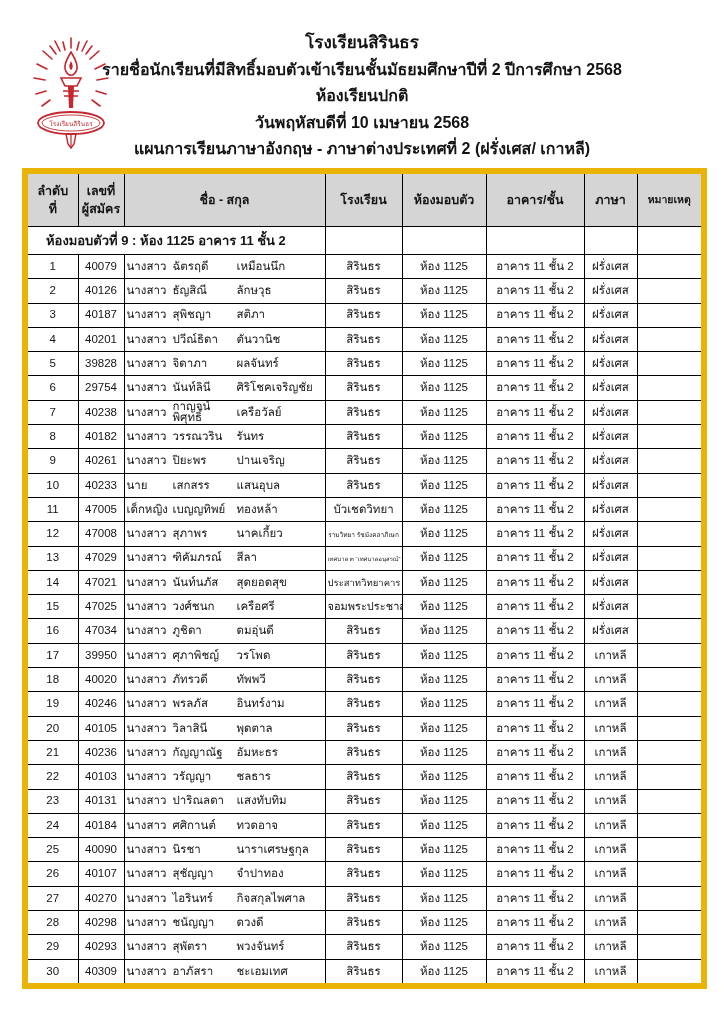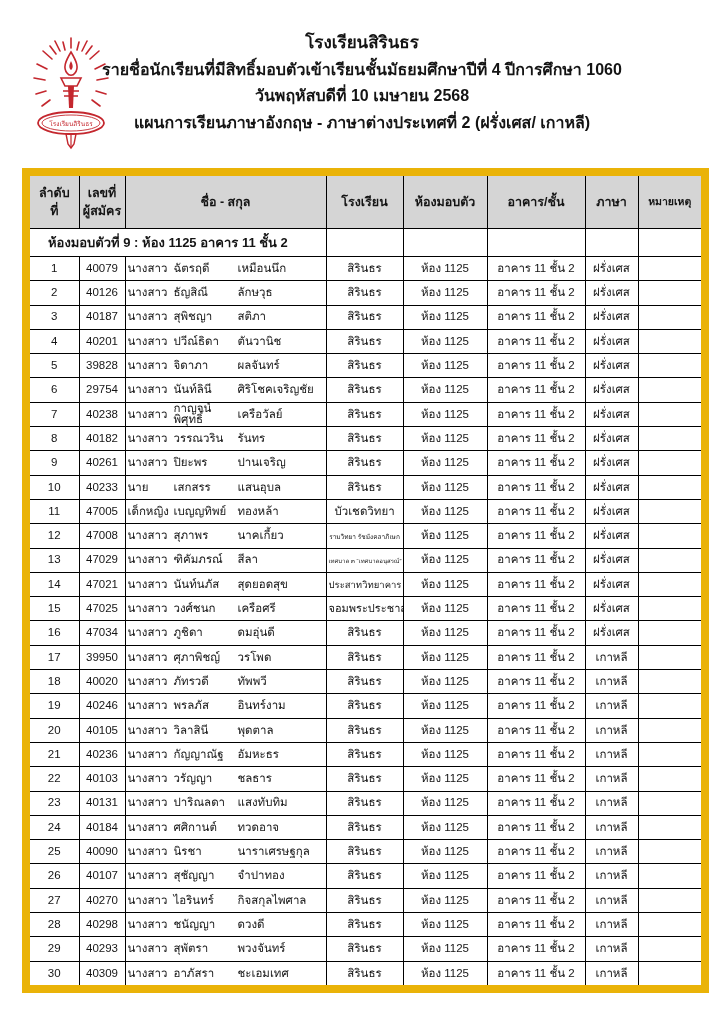--- a/index.html
+++ b/index.html
@@ -18,21 +18,21 @@
   .header-block{
     position:absolute;left:0;top:30px;width:724px;
     text-align:center;font-weight:bold;line-height:26.5px;
   }
   .t-school{font-size:17px;}
   .t-line{font-size:16px;}
   
   table.students{
     position:absolute;left:22px;top:168px;width:679px;
     border-collapse:collapse;table-layout:fixed;
-    border:8px solid #eab308;
+    border:6px solid #eab308;
   }
   table.students th, table.students td{
     border:1px solid #000;
     overflow:hidden;
     padding:0 2px;
     vertical-align:middle;
   }
   thead th{
     background:#d5d5d5;
     font-size:12.5px;font-weight:bold;
@@ -95,21 +95,22 @@
       <ellipse cx="41" cy="87" rx="29" ry="8" fill="none" stroke="#c4272e" stroke-width="0.9"></ellipse>
       <text x="41" y="90" text-anchor="middle" font-size="6.5" fill="#c4272e">โรงเรียนสิรินธร</text>
 
       <path d="M36 98 L46 98 L44 108 L41 112 L38 108 Z" fill="none" stroke="#c4272e" stroke-width="1.4"></path>
       <path d="M41 98 L41 112" stroke="#c4272e" stroke-width="1.2"></path>
     </svg>
   </div>
 
   <div class="header-block">
     <div class="t-school">โรงเรียนสิรินธร</div>
-    <div class="t-line">รายชื่อนักเรียนที่มีสิทธิ์มอบตัวเข้าเรียนชั้นมัธยมศึกษาปีที่ 4 ปีการศึกษา 1060</div>
+    <div class="t-line">รายชื่อนักเรียนที่มีสิทธิ์มอบตัวเข้าเรียนชั้นมัธยมศึกษาปีที่ 2 ปีการศึกษา 2568</div>
+    <div class="t-line">ห้องเรียนปกติ</div>
     <div class="t-line">วันพฤหัสบดีที่ 10 เมษายน 2568</div>
     <div class="t-line">แผนการเรียนภาษาอังกฤษ - ภาษาต่างประเทศที่ 2 (ฝรั่งเศส/ เกาหลี)</div>
   </div>
 
   <table class="students">
     <colgroup>
       <col style="width:53px">
         <col style="width:46px">
         <col style="width:201px">
       <col style="width:77px">

